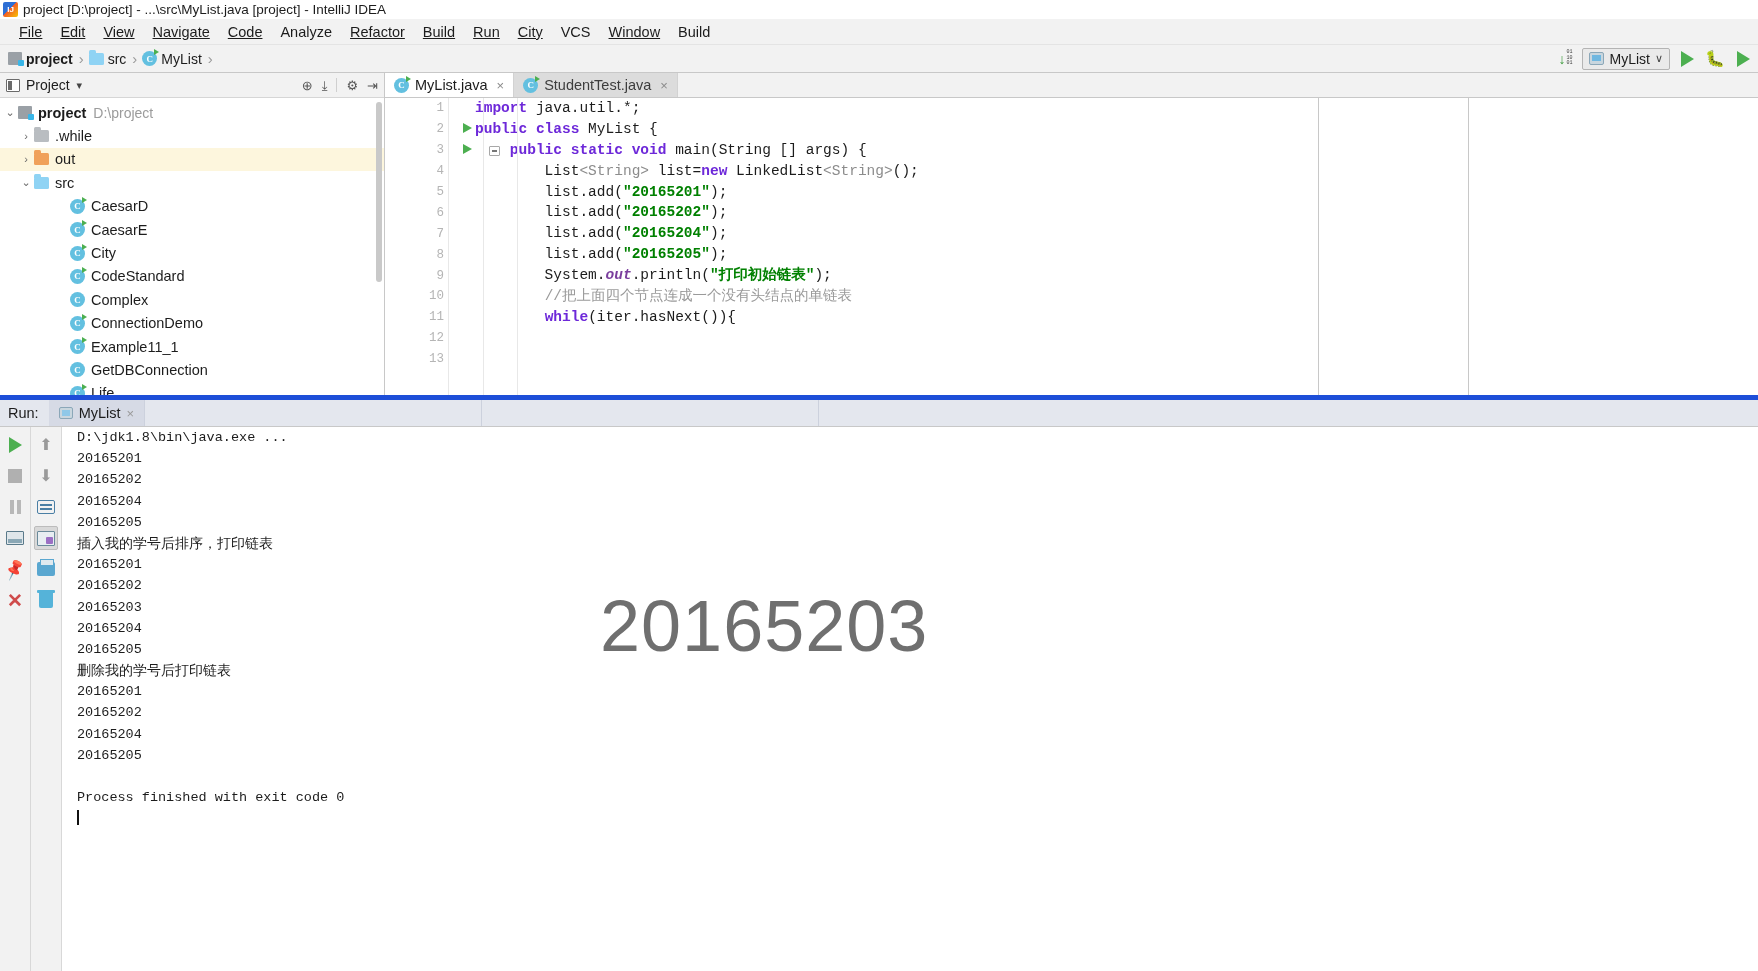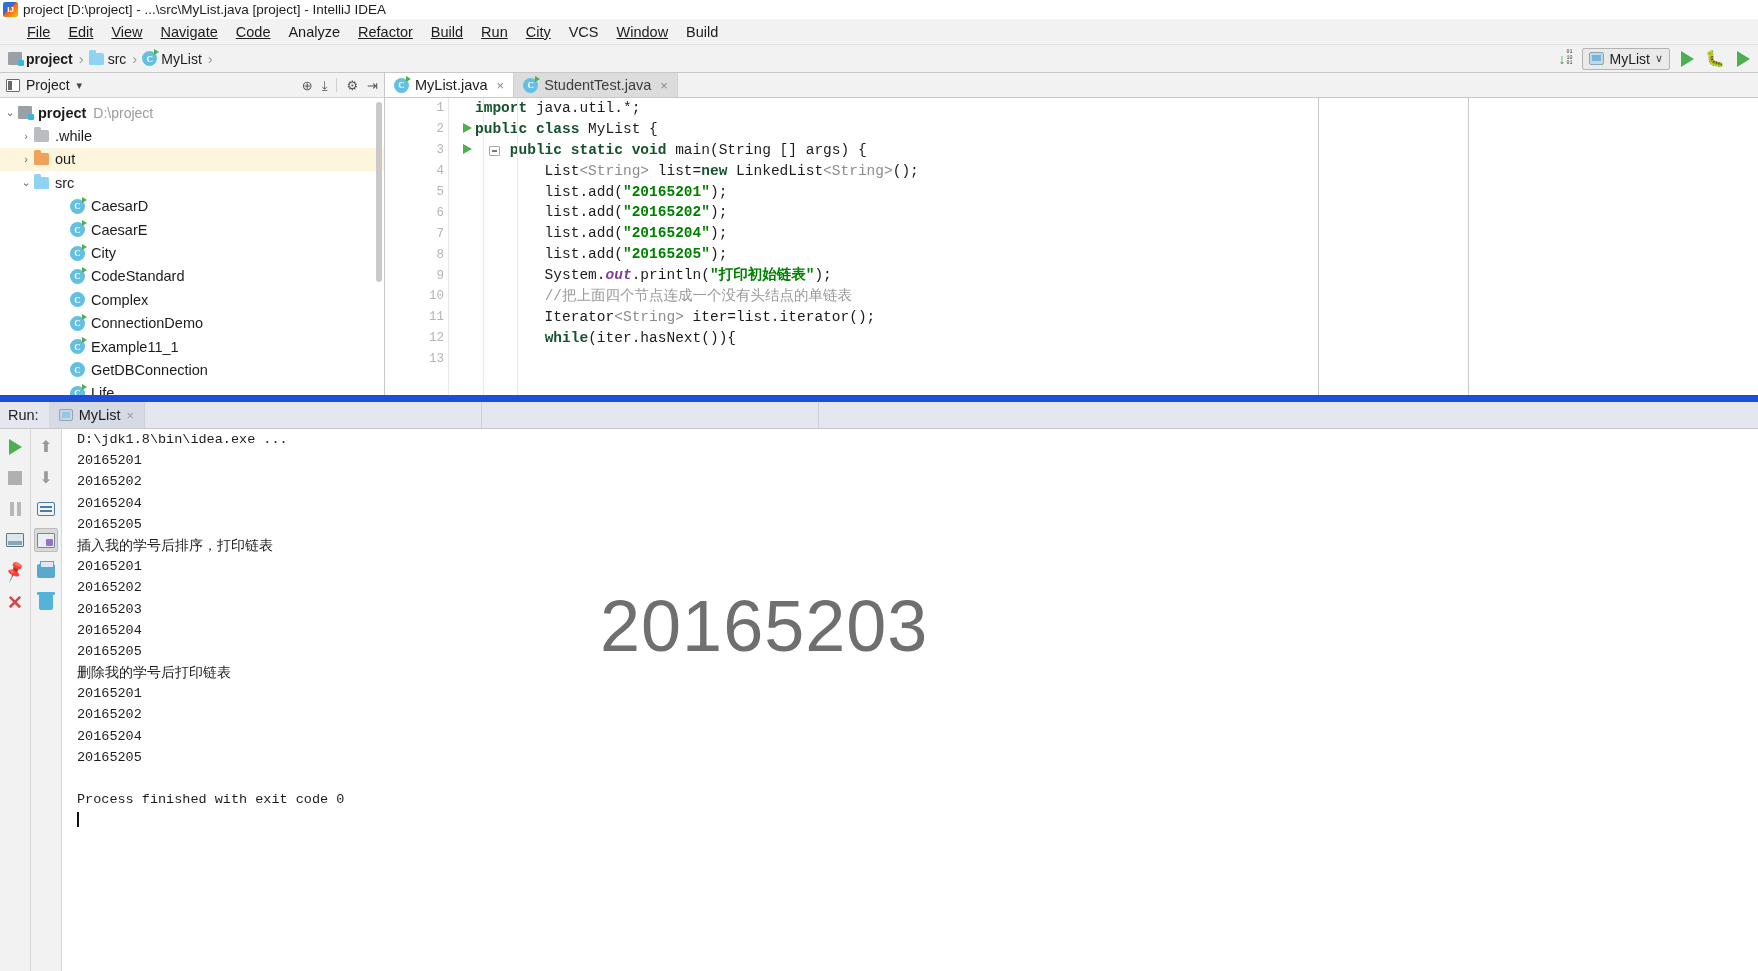--- a/index.html
+++ b/index.html
@@ -43,21 +43,21 @@
     display:flex; align-items:center; justify-content:center;
     font-family:"Liberation Sans", sans-serif;
   }
   .titlebar-text { white-space: nowrap; }
 
   
   .menubar {
     height: 26px;
     background: #f2f2f2;
     display: flex; align-items: center;
-    padding-left: 18px;
+    padding-left: 10px;
     border-bottom: 1px solid #e4e4e4;
     flex: 0 0 auto;
   }
   .menu-item {
     font-size: 14.5px;
     color: #1c1c1c;
     padding: 2px 9px;
     cursor: default;
     white-space: nowrap;
   }
@@ -282,40 +282,40 @@
     font-size: 14.5px;
     color: #1c1c1c;
     position: relative;
     overflow: hidden;
     min-width: 0;
   }
   .cline {
     height: 20.9px; line-height: 20.9px;
     white-space: pre; overflow: hidden;
   }
-  .kw { color: #14532d; font-weight: bold; }
+  .kw { color: #6d28d9; font-weight: bold; }
   .str { color: #008000; font-weight: bold; }
   .cmt { color: #9a9a9a; }
   .gen { color: #8c8c8c; margin-top: 40px; }
   .fld { color: #7a3e9d; font-style: italic; font-weight: bold; }
 
   .code-guides { position:absolute; inset:0; pointer-events:none; }
   .guide { position:absolute; top:0; bottom:0; width:1px; background:#e8e8e8; }
 
   .editor-rightpanes { display:flex; flex:0 0 auto; }
   .rpane { width: 150px; border-left: 1px solid #c8c8c8; background:#fff; }
   .rpane.wide { width: 290px; }
 
   
   .runwin {
     flex: 1 1 auto;
     display: flex; flex-direction: column;
     background: #ffffff;
     min-height: 0;
-    border-top: 7px solid #1d4ed8;
+    border-top: 5px solid #1d4ed8;
   }
   .run-header {
     height: 27px; display: flex; align-items: stretch;
     background: #e4e7ee;
     border-bottom: 1px solid #c8c8c8;
     flex: 0 0 auto;
   }
   .run-label {
     display:flex;align-items:center;
     font-size: 14.5px; color:#1c1c1c;
@@ -618,21 +618,20 @@
           <div class="cline"><span class="kw">import</span> java.util.*;</div>
           <div class="cline"><span class="kw">public class</span> MyList {</div>
           <div class="cline">    <span class="kw">public static void</span> main(String [] args) {</div>
           <div class="cline">        List<span class="gen">&lt;String&gt;</span> list=<span class="kw">new</span> LinkedList<span class="gen">&lt;String&gt;</span>();</div>
           <div class="cline">        list.add(<span class="str">"20165201"</span>);</div>
           <div class="cline">        list.add(<span class="str">"20165202"</span>);</div>
           <div class="cline">        list.add(<span class="str">"20165204"</span>);</div>
           <div class="cline">        list.add(<span class="str">"20165205"</span>);</div>
           <div class="cline">        System.<span class="fld">out</span>.println(<span class="str">"打印初始链表"</span>);</div>
           <div class="cline">        <span class="cmt">//把上面四个节点连成一个没有头结点的单链表</span></div>
-          <div class="cline">        Iterator<span class="gen">&lt;String&gt;</span> iter=list.iterator();</div>
           <div class="cline">        <span class="kw">while</span>(iter.hasNext()){</div>
         </div>
 
         <div class="editor-rightpanes">
           <div class="rpane"></div>
           <div class="rpane wide"></div>
         </div>
       </div>
     </div>
   </div>
@@ -692,21 +691,21 @@
           </div>
         <div class="gico">
             <span class="g-printer"></span>
           </div>
         <div class="gico">
             <span class="g-trash"></span>
           </div>
       </div>
 
       <div class="console">
-        <div class="cl"><span class="cmdline">D:\jdk1.8\bin\idea.exe ...</span></div>
+        <div class="cl"><span class="cmdline">D:\jdk1.8\bin\java.exe ...</span></div>
         <div class="cl">20165201</div>
         <div class="cl">20165202</div>
         <div class="cl">20165204</div>
         <div class="cl">20165205</div>
         <div class="cl cn">插入我的学号后排序，打印链表</div>
         <div class="cl">20165201</div>
         <div class="cl">20165202</div>
         <div class="cl">20165203</div>
         <div class="cl">20165204</div>
         <div class="cl">20165205</div>

